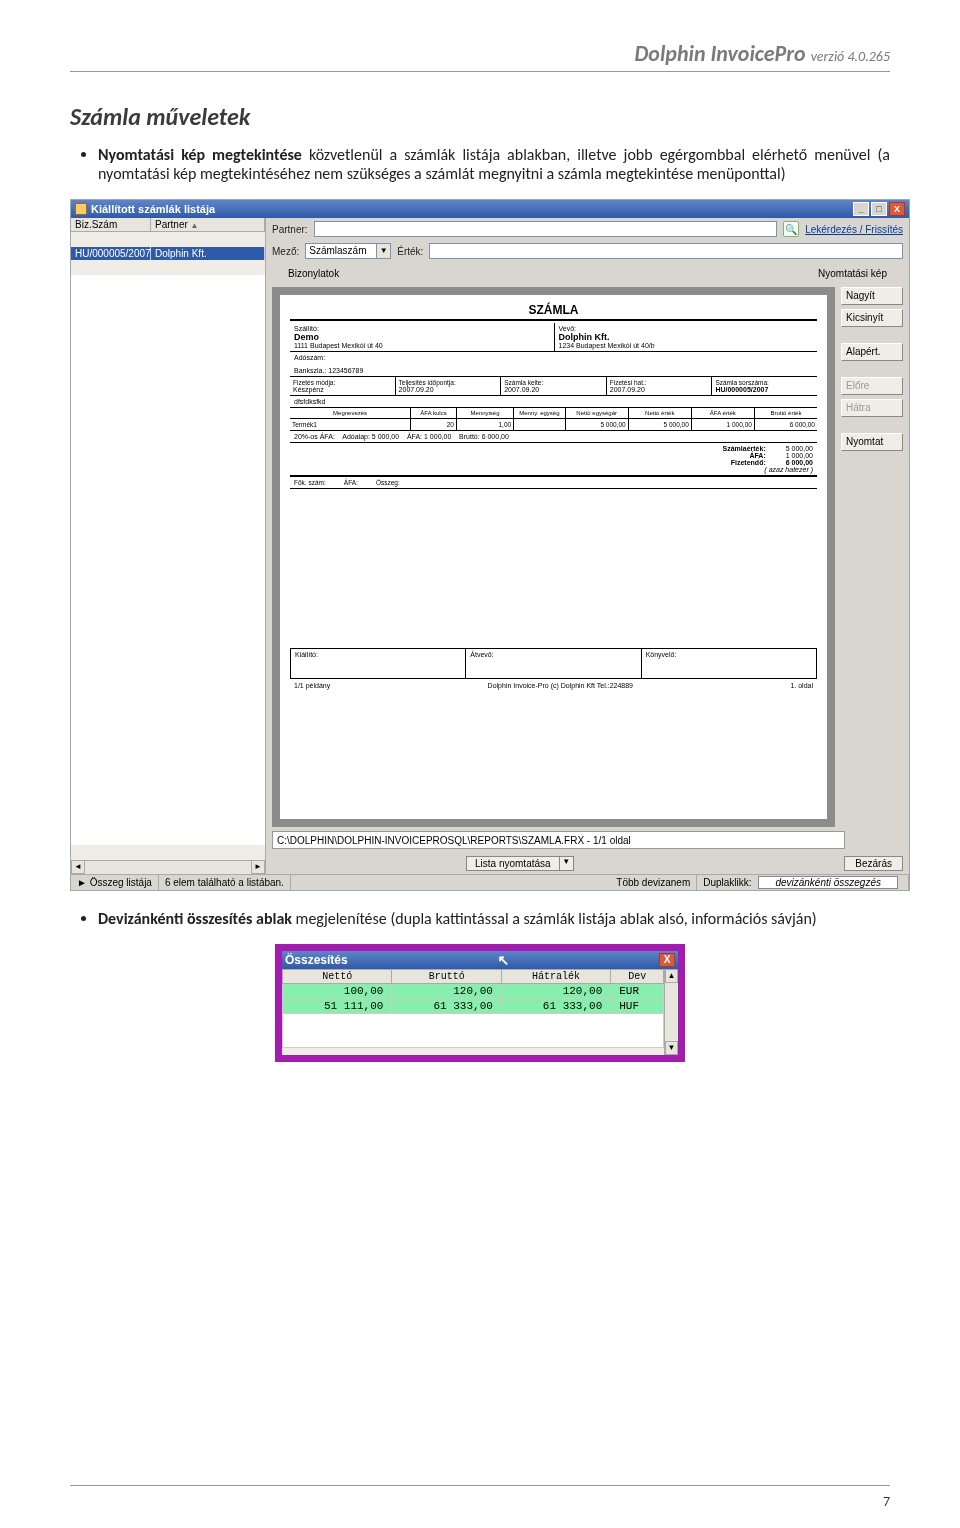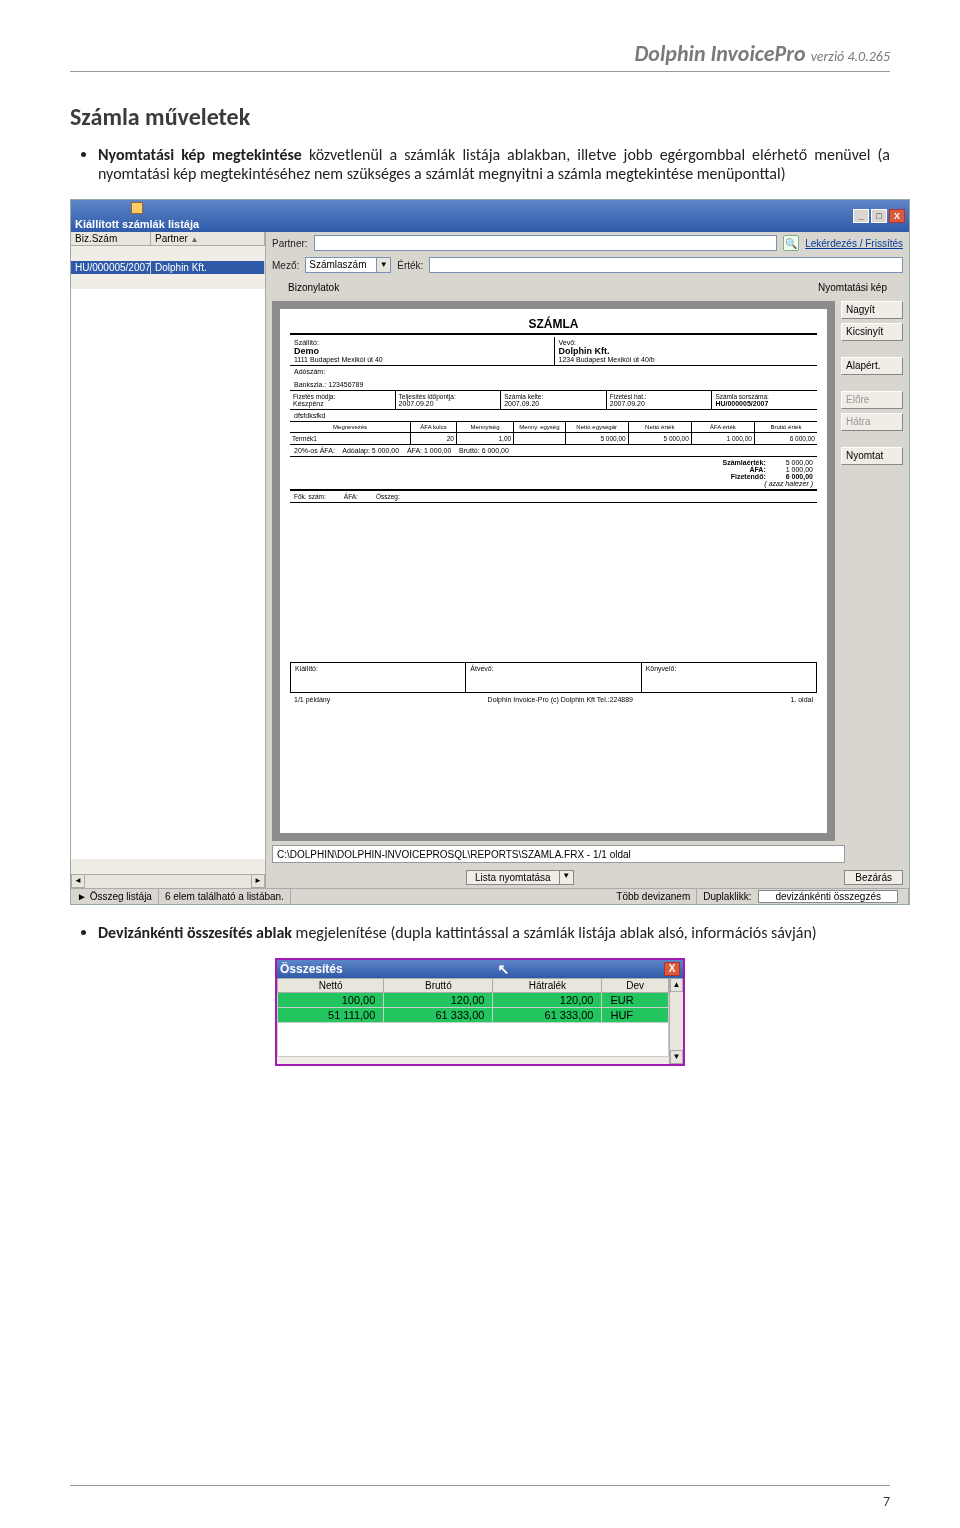--- a/index.html
+++ b/index.html
@@ -21,20 +21,21 @@
     font-weight: bold;
     font-size: 22px;
     color: #7a7a7a;
   }
   .header-right .ver {
     font-size: 14px;
     font-weight: normal;
   }
   .hr-line { border-top: 1px solid #999; margin: 4px 0 30px 0; }
   h2.section {
+    font-style: italic;
     font-weight: bold;
     font-size: 24px;
     color: #3b3b3b;
     margin: 0 0 14px 0;
   }
   ul.doc-bullets { margin: 0 0 16px 28px; padding: 0; }
   ul.doc-bullets li { font-size: 16px; color: #222; margin-bottom: 8px; text-align: justify; }
   .bold { font-weight: bold; }
 
   
@@ -50,21 +51,21 @@
   .titlebar {
     background: linear-gradient(#5e85c8, #2f5aa8);
     color: #fff;
     padding: 2px 4px;
     display: flex;
     align-items: center;
     justify-content: space-between;
     font-size: 11px;
     font-weight: bold;
   }
-  .titlebar .left { display:flex; align-items:center; gap:4px;flex-direction:column; }
+  .titlebar .left { display:flex; align-items:center; gap:4px; }
   .win-icon { width:12px; height:12px; background:#fc6; border:1px solid #963; }
   .win-btns { display:flex; gap:2px; }
   .win-btns div {
     width:16px; height:14px; background:#d8d6cf; border:1px solid #fff;
     font-size:9px; text-align:center; line-height:12px; color:#333;
   }
   .win-btns .close { background:#d85b3b; color:#fff; border-color:#a33; }
 
   .ss-body { display:flex; }
   .left-pane { width: 195px; background:#efede5; border-right:1px solid #aaa; display:flex; flex-direction:column;gap:15px; }
@@ -141,40 +142,40 @@
   .pathbar { background:#fff; border:1px solid #999; margin:4px 64px 4px 6px; padding:2px 4px; font-size:10px; height:18px; line-height:14px; }
   .bottom-actions { display:flex; align-items:center; padding:3px 6px 3px 200px; gap:4px; }
   .print-btn { display:flex; }
   .print-btn .main { background:#efede5; border:1px solid #888; padding:1px 8px; font-size:10px; }
   .print-btn .dd { width:14px; background:#efede5; border:1px solid #888; border-left:0; font-size:8px; text-align:center; }
   .close-btn { margin-left:auto; background:#efede5; border:1px solid #888; padding:1px 10px; font-size:10px; }
 
   .statusbar { display:flex; background:#d8d6cf; border-top:1px solid #aaa; font-size:10px; }
   .statusbar .cell { padding:2px 6px; border-right:1px solid #aaa; }
   .statusbar .sp { flex:1; }
-  .statusbar .val-box { background:#fff; border:1px solid #888; padding:0 16px; margin:1px 4px; font-size:10px; }
+  .statusbar .val-box { background:#fff; border:1px solid #888; padding:0 16px; margin:1px 4px; font-size:10px;font-style:italic; }
 
   
   .screenshot2 {
     width: 410px;
     margin: 8px auto 0 auto;
-    border: 2px solid #a21caf;
+    border: 7px solid #a21caf;
     font-family: Tahoma, Arial, sans-serif;
     font-size: 11px;
     background:#efede5;
   }
   .screenshot2 .titlebar2 {
     background: linear-gradient(#5e85c8, #2f5aa8);
     color:#fff; font-weight:bold; font-size:12px;
     display:flex; justify-content:space-between; align-items:center;
     padding:1px 3px;
   }
   .screenshot2 .titlebar2 .x { background:#d85b3b; width:16px; height:14px; text-align:center; line-height:12px; border:1px solid #a33; font-size:10px; }
   .cursor2 { font-size:14px; color:#fff; }
-  .sumtable { width:100%; border-collapse:collapse; background:#22c55e; }
+  .sumtable { width:100%; border-collapse:collapse; background:#86efac;font-family:Liberation Mono, monospace; }
   .sumtable th { background:#e8e6dc; border:1px solid #aaa; font-weight:normal; padding:1px 4px; text-align:center; font-size:10px; }
   .sumtable td { border:1px solid #ccc; padding:1px 8px; font-size:11px; }
   .sumtable td.num { text-align:right; }
   .ss2-scroll { width:14px; background:#e8e6dc; border-left:1px solid #aaa; }
   .ss2-scroll .up, .ss2-scroll .dn { height:14px; font-size:8px; text-align:center; line-height:12px; background:#e8e6dc; border:1px solid #aaa; }
   .ss2-body { display:flex; }
   .ss2-body .tblwrap { flex:1; }
 
   .page-number {
     position:absolute; bottom:18px; right:70px; font-size:14px; color:#333;

